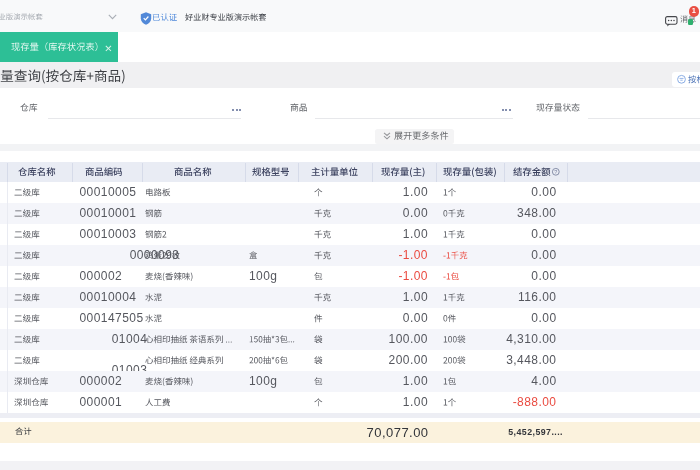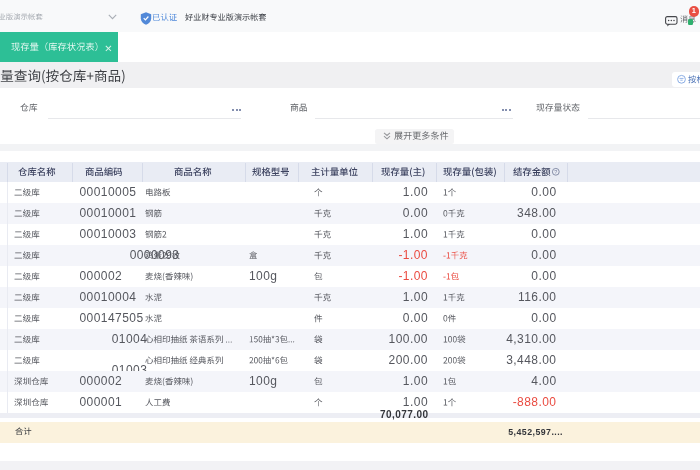--- a/index.html
+++ b/index.html
@@ -450,13 +450,13 @@
   </svg>
 <div class="num lnk" style="left:349px;top:392px;width:79px">1.00</div>
 <svg class="t" style="left:442.5px;top:397.6px;color:#56585f" width="13.2" height="10.0">
     <use href="#s22"></use>
   </svg>
 <div class="num red" style="left:487px;top:392px;width:69.5px">-888.00</div>
 <div class="a" style="left:7px;top:182px;width:1px;height:231px;background:#e9ebf2"></div>
 <svg class="t" style="left:15.2px;top:427.2px;color:#3a3c40" width="16.6" height="9.8">
     <use href="#s47"></use>
   </svg>
-<div class="num" style="left:348px;top:404px;width:80.5px;font-weight:bold;color:#33353a;font-size:10px">70,077.00</div>
+<div class="num" style="left:348px;top:422px;width:80.5px;font-weight:normal;color:#33353a;font-size:13px">70,077.00</div>
 <div class="num" style="left:467px;top:421.5px;width:96px;font-weight:bold;color:#33353a;font-size:8.8px">5,452,597....</div>
 </body></html>

